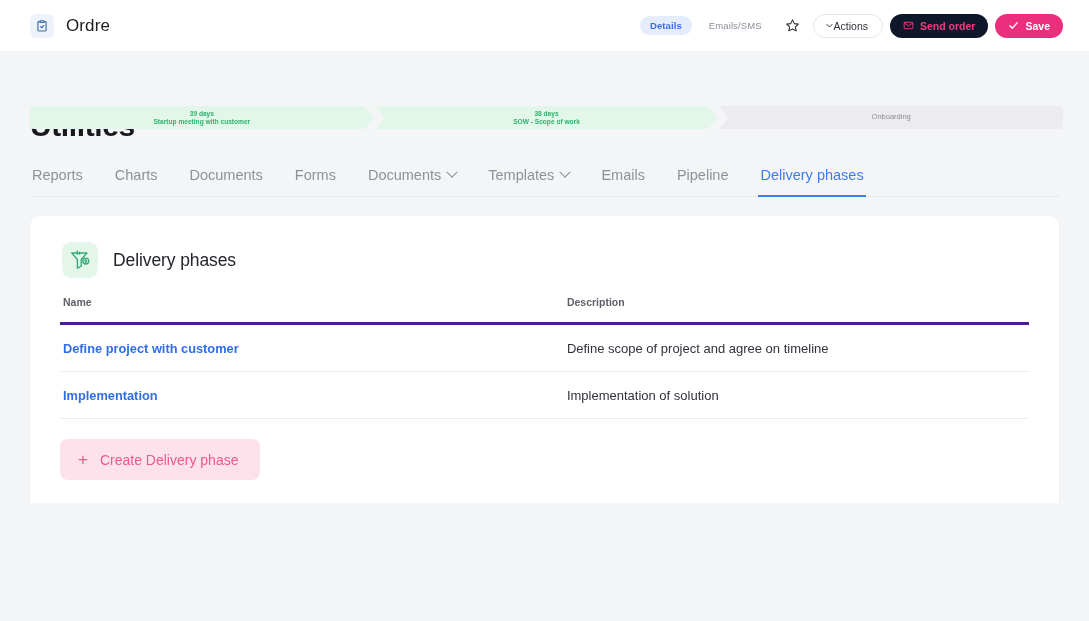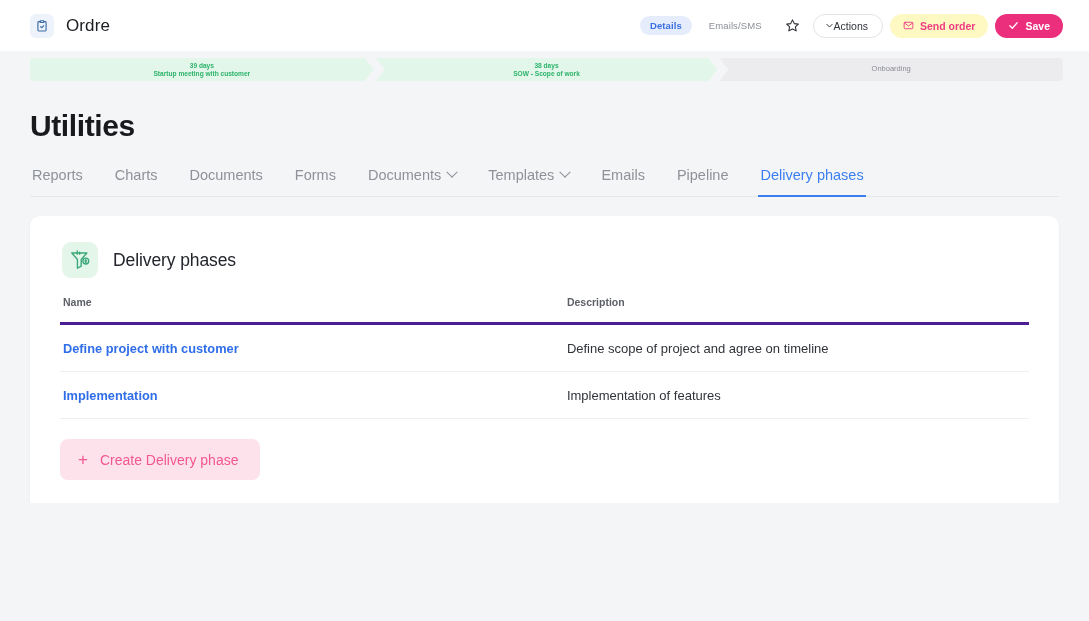--- a/index.html
+++ b/index.html
@@ -108,21 +108,21 @@
     gap: 6px;
     font-size: 10.5px;
     border: none;
     border-radius: 14px;
     padding: 6px 13px;
     cursor: pointer;
     font-family: inherit;
     font-weight: 600;
   }
   .pill-btn.send {
-    background: #fef9c3;
+    background: #0f172a;
     color: #ef3d82;
   }
   .pill-btn.save {
     background: #ec2f7c;
     color: #ffffff;
   }
 
   
   .timeline {
     position: relative;
@@ -134,20 +134,21 @@
 
   .phase {
     position: relative;
     height: 23px;
     display: flex;
     flex-direction: column;
     align-items: center;
     justify-content: center;
     line-height: 1.15;
     overflow: hidden;
+    margin-top: 48px;
   }
   .phase.done {
     background: #e2f7ea;
     color: #2db36a;
   }
   .phase.todo {
     background: #ececee;
     color: #8a8d94;
   }
   .phase.first {
@@ -442,21 +443,21 @@
           <tr>
             <td>
               <a class="row-link">Define project with customer</a>
             </td>
             <td class="row-desc">Define scope of project and agree on timeline</td>
           </tr>
           <tr>
             <td>
               <a class="row-link">Implementation</a>
             </td>
-            <td class="row-desc">Implementation of features</td>
+            <td class="row-desc">Implementation of solution</td>
           </tr>
         </tbody>
       </table>
 
       <div class="create-wrap">
         <button class="create-btn">
           <span class="plus">+</span>
           <span>Create Delivery phase</span>
         </button>
       </div>

